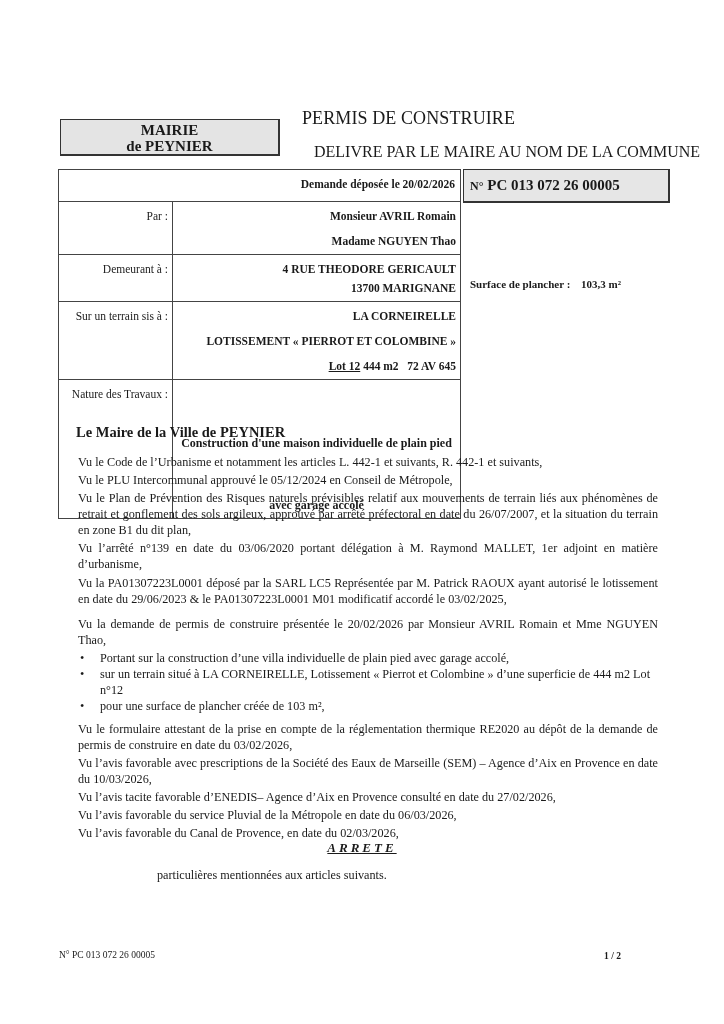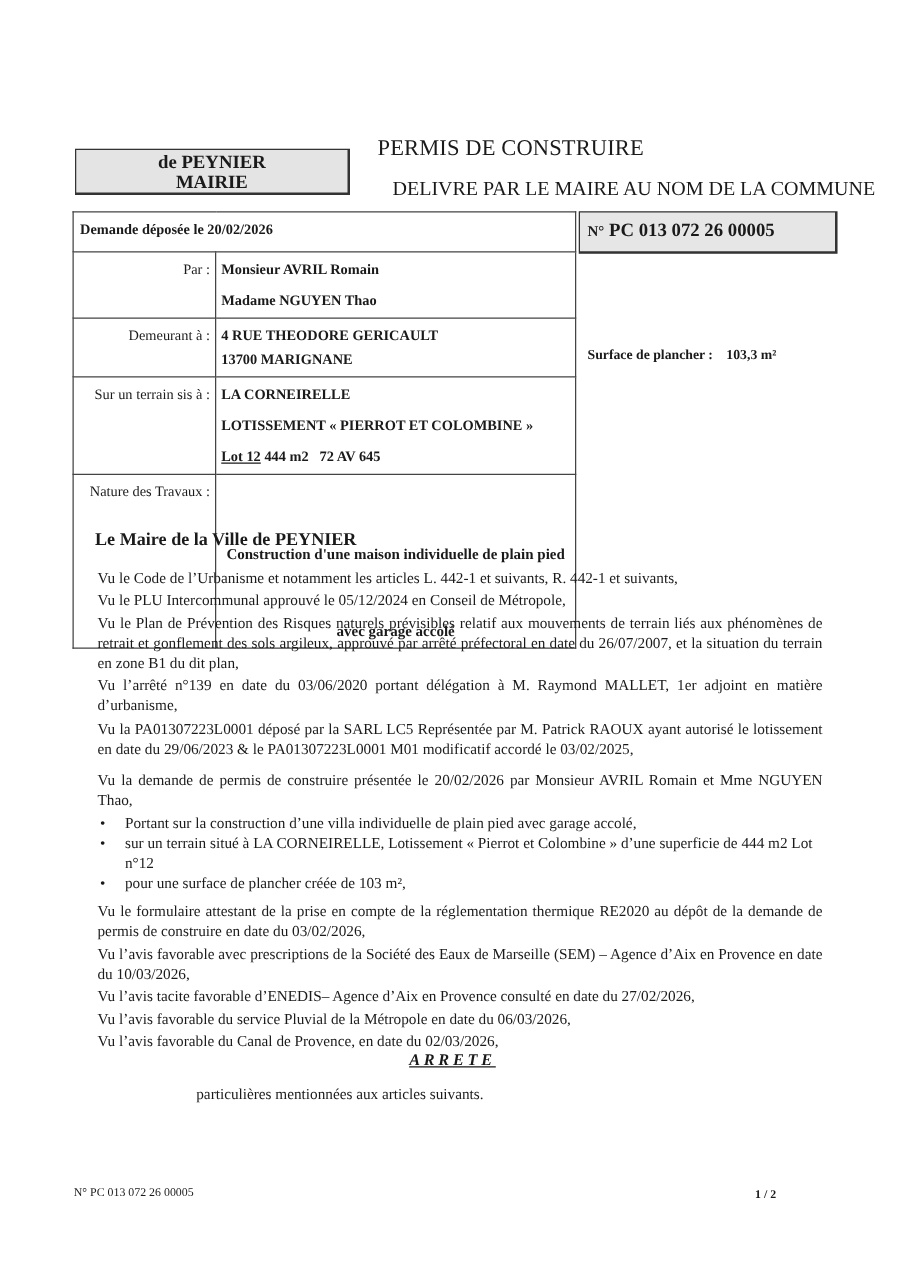--- a/index.html
+++ b/index.html
@@ -11,21 +11,21 @@
     background: #e4e4e4; border: 1px solid #333; border-right-width: 2px; border-bottom-width: 2px;
     text-align: center; font-weight: bold; font-size: 15px; line-height: 16px; padding-top: 2px;
   }
   .title-main { position: absolute; left: 302px; top: 108px; font-weight: normal; font-size: 18px; letter-spacing: 0.1px; }
   .title-sub { position: absolute; left: 314px; top: 143px; font-weight: normal; font-size: 16px; }
 
   .info-table {
     position: absolute; left: 58px; top: 169px; width: 403px;
     border: 1px solid #444; border-collapse: collapse; font-size: 11.5px;
   }
-  .info-table td { border: 1px solid #444; vertical-align: top; }
+  .info-table td { border: 1px solid #444; vertical-align: top; text-align: right; }
   .info-table .hdr { font-weight: bold; height: 32px; padding: 8px 5px; font-size: 11.5px; }
   .info-table .lbl { width: 114px; text-align: right; padding: 8px 4px 0 2px; font-family: Liberation Serif, serif; }
   .info-table .val { font-weight: bold; padding: 8px 4px 0 4px; }
   .info-table .val div { line-height: 13px; margin-bottom: 12px; }
   .info-table .val div:last-child { margin-bottom: 6px; }
   .row-par td { height: 49px; }
   .row-dem td { height: 40px; }
   .row-dem .val div { margin-bottom: 6px; }
   .row-sur td { height: 76px; }
   .row-nat td { height: 38px; }
@@ -62,22 +62,22 @@
   .article .line2 { padding-left: 81px; }
   .article b { font-weight: bold; }
 
   .footer-left { position: absolute; left: 59px; top: 950px; font-size: 9.5px; }
   .footer-right { position: absolute; left: 604px; top: 951px; font-size: 9.5px; font-weight: bold; }
 </style>
 </head>
 <body>
 
 <div class="mairie-box">
+  <div>MAIRIE</div>
   <div>de PEYNIER</div>
-  <div>MAIRIE</div>
 </div>
 <div class="title-main">PERMIS DE CONSTRUIRE</div>
 <div class="title-sub">DELIVRE PAR LE MAIRE AU NOM DE LA COMMUNE</div>
 
 <table class="info-table">
   <tbody>
       <tr>
     <td class="hdr" colspan="2">Demande déposée le 20/02/2026</td>
   </tr>
   <tr class="row-par">

